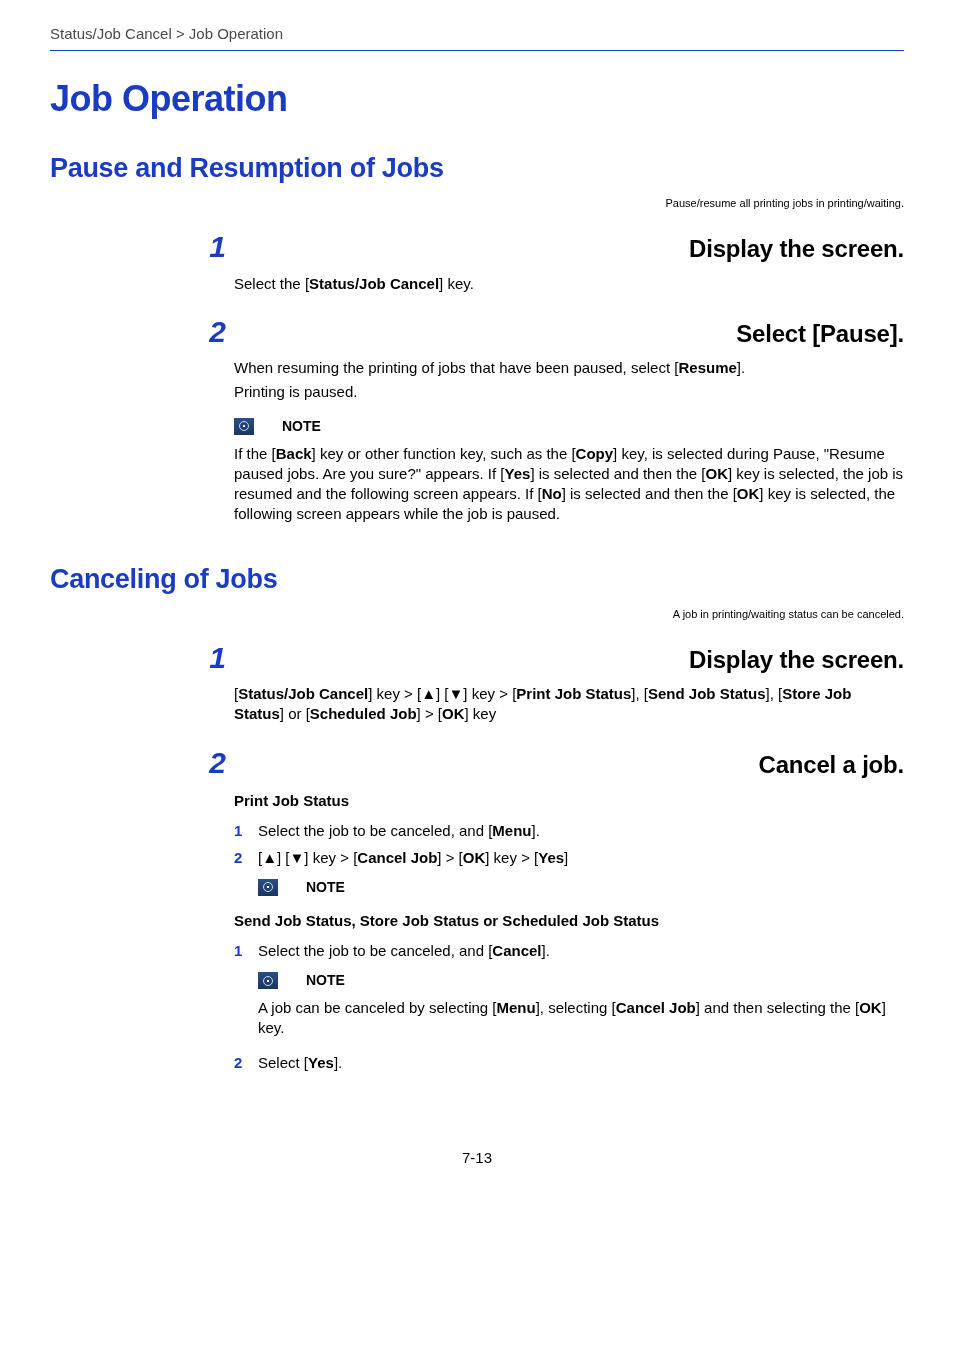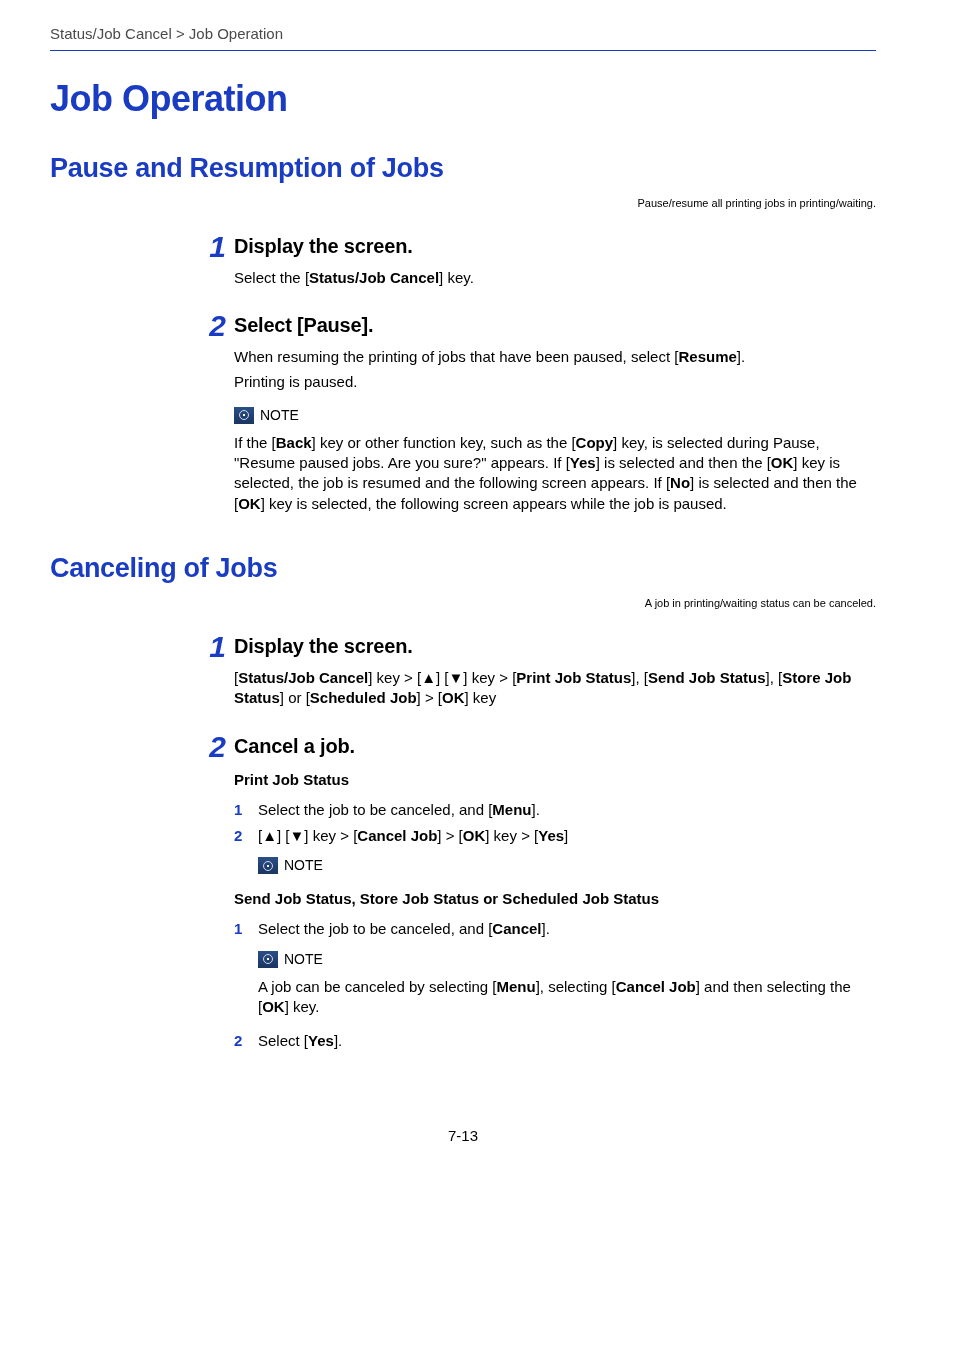--- a/index.html
+++ b/index.html
@@ -7,21 +7,21 @@
     padding: 0;
     background: #ffffff;
     font-family: Arial, Helvetica, sans-serif;
     color: #000000;
     font-size: 15px;
     line-height: 1.35;
   }
   .page {
     width: 954px;
     min-height: 1350px;
-    padding: 24px 78px 40px 50px;
+    padding: 24px 50px 40px 50px;
     box-sizing: border-box;
     position: relative;
   }
   .breadcrumb {
     font-size: 15px;
     color: #4a4a4a;
     margin-bottom: 6px;
   }
   .hr-top {
     border: none;
@@ -66,23 +66,24 @@
     margin-right: 8px;
     margin-left: 142px;
   }
   .step-body {
     flex: 1;
     padding-top: 0px;
   }
   .step-title {
     font-family: Arial, Helvetica, sans-serif;
     font-weight: 900;
-    font-size: 20px;
+    font-size: 24px;
     margin: 0 0 8px 0;
     letter-spacing: -0.2px;
+    text-align: right;
   }
   .step-text {
     margin: 4px 0;
     font-size: 15px;
   }
   .note-box {
     margin-top: 14px;
   }
   .note-header {
     display: flex;
@@ -102,22 +103,23 @@
   .note-icon::before {
     content: "";
     width: 8px;
     height: 8px;
     border: 1.5px solid #d0d8e8;
     border-radius: 50%;
     background: radial-gradient(circle, #fff 0%, #fff 20%, transparent 20%);
     position: relative;
   }
   .note-label {
-    font-weight: normal;
+    font-weight: bold;
     font-size: 14px;
+    margin-left: 22px;
   }
   .note-text {
     font-size: 15px;
     margin: 8px 0;
   }
   .subh {
     font-weight: bold;
     font-size: 15px;
     margin: 10px 0 10px 0;
   }

